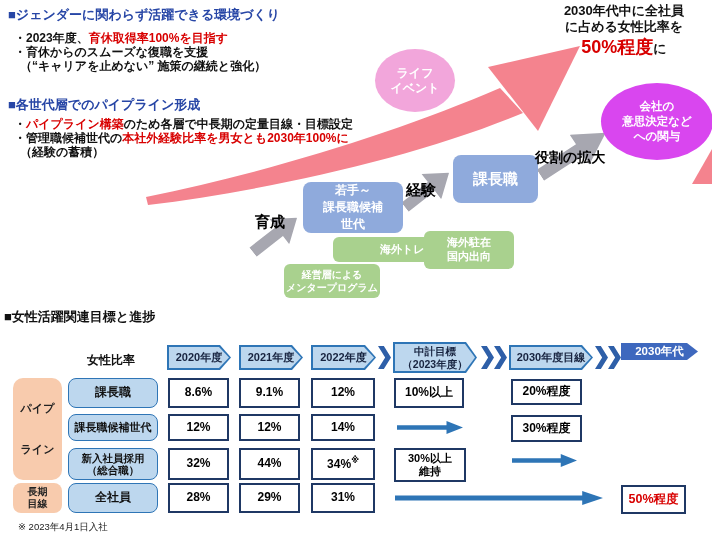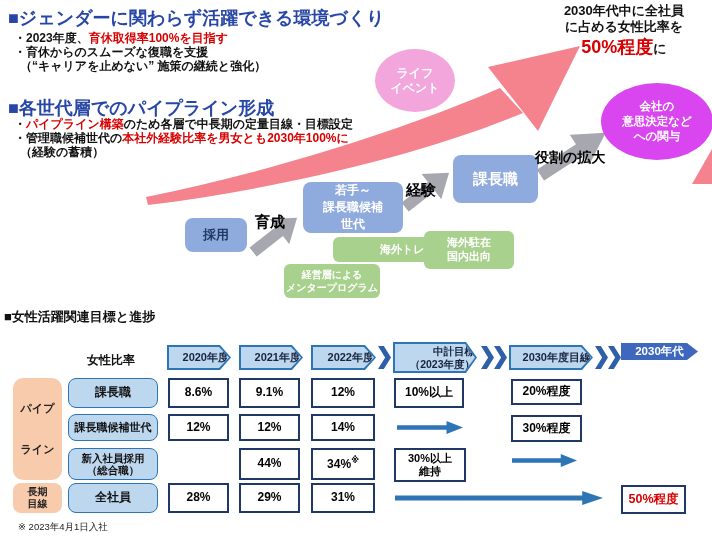--- a/index.html
+++ b/index.html
@@ -1,39 +1,39 @@
 <!DOCTYPE html>
 <html><head>
 <meta charset="utf-8">
 <style>
   html,body{margin:0;padding:0;background:#fff;}
   .page{position:relative;width:712px;height:550px;background:#ffffff;overflow:hidden;
         font-family:"Liberation Sans","DejaVu Sans",sans-serif;color:#111;}
   .abs{position:absolute;}
   .b{font-weight:bold;}
-  .blue-h{color:#2746A6;font-weight:bold;font-size:18px;white-space:nowrap;}
+  .blue-h{color:#2746A6;font-weight:bold;font-size:13px;white-space:nowrap;}
   .bullet{font-weight:bold;font-size:12px;line-height:14.5px;white-space:nowrap;color:#111;}
   .red{color:#D80000;}
   
   .pill{position:absolute;background:#8FAADC;border-radius:8px;display:flex;flex-direction:column;
         align-items:center;justify-content:center;font-weight:bold;color:#fff;text-align:center;}
   .greenbox{position:absolute;background:#A9D18E;border-radius:6px;display:flex;flex-direction:column;
         align-items:center;justify-content:center;font-weight:bold;color:#fff;text-align:center;}
   .ellipse{position:absolute;border-radius:50%;display:flex;flex-direction:column;align-items:center;
         justify-content:center;font-weight:bold;color:#fff;text-align:center;}
   .garrow{position:absolute;background:#A7A7B0;
         clip-path:polygon(0 32%,60% 32%,60% 0,100% 50%,60% 100%,60% 68%,0 68%);}
   .flowlabel{position:absolute;font-weight:bold;color:#000;white-space:nowrap;}
   
   .pent{position:absolute;}
   .pent .po{position:absolute;inset:0;background:#2E75B6;
         clip-path:polygon(0 0,calc(100% - 11px) 0,100% 50%,calc(100% - 11px) 100%,0 100%);}
   .pent .pi{position:absolute;inset:2px;background:#BDD7EE;
         clip-path:polygon(0 0,calc(100% - 10px) 0,100% 50%,calc(100% - 10px) 100%,0 100%);
-        display:flex;flex-direction:column;align-items:flex-end;justify-content:center;
+        display:flex;flex-direction:column;align-items:center;justify-content:center;
         font-weight:bold;font-size:11px;color:#17233F;line-height:1.15;}
   .pent-dark{position:absolute;background:#3E68BE;
         clip-path:polygon(0 0,calc(100% - 11px) 0,100% 50%,calc(100% - 11px) 100%,0 100%);
         display:flex;align-items:center;justify-content:center;color:#fff;font-weight:bold;font-size:11.5px;}
   .chev{position:absolute;background:#2E5FA8;
         clip-path:polygon(0 0,45% 0,100% 50%,45% 100%,0 100%,55% 50%);}
   .obox{position:absolute;background:#F8CBAD;border-radius:10px;display:flex;flex-direction:column;
         align-items:center;justify-content:center;font-weight:bold;color:#222;text-align:center;line-height:1.2;}
   .lbox{position:absolute;background:#BDD7EE;border:1.5px solid #2E75B6;border-radius:8px;
         display:flex;flex-direction:column;align-items:center;justify-content:center;
@@ -78,21 +78,20 @@
     <div class="b" style="font-size:13px;line-height:16px;">に占める女性比率を</div>
     <div style="line-height:24px;">
       <span class="b red" style="font-size:18px;">50%程度</span><span class="b" style="font-size:13px;">に</span>
     </div>
   </div>
 
   <div class="garrow" style="left:247px;top:219px;width:56px;height:32px;transform:rotate(-38deg);"></div>
   <div class="garrow" style="left:399px;top:174px;width:56px;height:32px;transform:rotate(-38deg);"></div>
   <div class="garrow" style="left:534px;top:136px;width:78px;height:36px;transform:rotate(-33deg);"></div>
 
-  <div class="pill" style="left:185px;top:218px;width:62px;height:34px;font-size:13px;color:#1F3864;">採用</div>
 
   <div class="pill" style="left:303px;top:182px;width:100px;height:51px;font-size:12px;">
     <span>若手～</span>
     <span>課長職候補</span>
     <span>世代</span>
   </div>
 
   <div class="pill" style="left:453px;top:155px;width:85px;height:48px;font-size:15px;">課長職</div>
 
   <div class="flowlabel" style="left:255px;top:213px;font-size:15px;">育成</div>
@@ -183,20 +182,21 @@
   <div class="vbox" style="left:311px;top:378px;width:64px;height:30px;">12%</div>
   <div class="vbox" style="left:394px;top:378px;width:70px;height:30px;">10%以上</div>
   <div class="vbox" style="left:511px;top:379px;width:71px;height:26px;">20%程度</div>
 
   <div class="vbox" style="left:168px;top:414px;width:61px;height:27px;">12%</div>
   <div class="vbox" style="left:239px;top:414px;width:61px;height:27px;">12%</div>
   <div class="vbox" style="left:311px;top:414px;width:64px;height:27px;">14%</div>
   <div class="barrow" style="left:397px;top:421px;width:66px;height:13px;"></div>
   <div class="vbox" style="left:511px;top:415px;width:71px;height:27px;">30%程度</div>
 
+  <div class="vbox" style="left:168px;top:448px;width:61px;height:32px;">32%</div>
   <div class="vbox" style="left:239px;top:448px;width:61px;height:32px;">44%</div>
   <div class="vbox" style="left:311px;top:448px;width:64px;height:32px;">
     <span><span>34%</span><sup class="note">※</sup></span>
   </div>
   <div class="vbox" style="left:394px;top:448px;width:72px;height:34px;font-size:11px;">
     <span>30%以上</span>
     <span>維持</span>
   </div>
   <div class="barrow" style="left:512px;top:454px;width:65px;height:13px;"></div>
 

